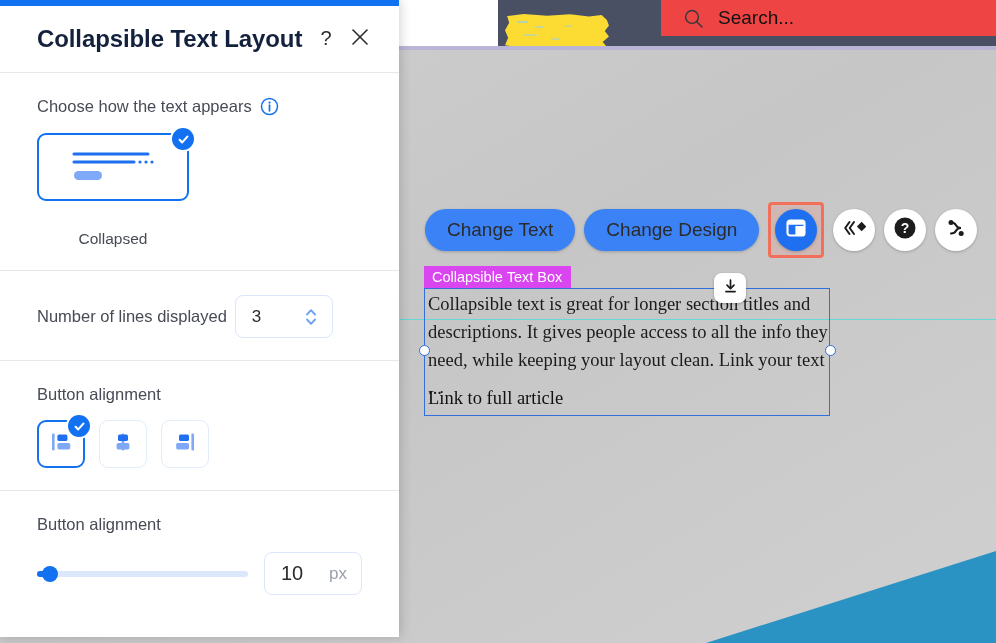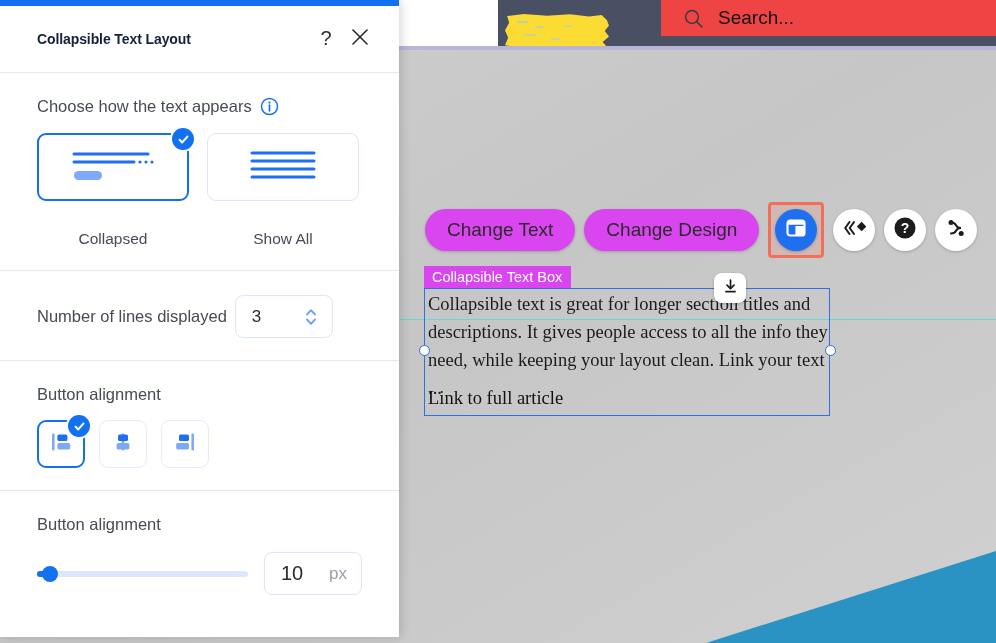--- a/index.html
+++ b/index.html
@@ -105,21 +105,21 @@
   .elem-toolbar {
     position: absolute;
     left: 425px;
     top: 202px;
     display: flex;
     align-items: center;
     gap: 9px;
   }
   .pill {
     height: 42px;
-    background: #d946ef;
+    background: #3b82f6;
     border-radius: 21px;
     display: flex;
     align-items: center;
     justify-content: center;
     padding: 0 22px;
     font-size: 19px;
     color: #2b2b2b;
     box-shadow: 0 1px 3px rgba(0,0,0,.22);
     cursor: pointer;
     white-space: nowrap;
@@ -226,21 +226,21 @@
     overflow: hidden;
   }
   .panel-header {
     height: 66px;
     display: flex;
     align-items: center;
     padding: 0 22px 0 37px;
     box-sizing: border-box;
   }
   .panel-title {
-    font-size: 14px;
+    font-size: 24px;
     font-weight: bold;
     color: #14213d;
     flex: 1;
     letter-spacing: -.1px;
   }
   .hdr-icon {
     width: 34px; height: 34px;
     display: flex; align-items: center; justify-content: center;
     cursor: pointer;
     color: #2b2b2b;
@@ -539,33 +539,20 @@
           </span>
           <div class="check-badge">
             <svg width="13" height="13" viewBox="0 0 13 13">
               <path d="M2.6 6.8 L5.2 9.4 L10.4 3.6" fill="none" stroke="#ffffff" stroke-width="2.1" stroke-linecap="round" stroke-linejoin="round"></path>
             </svg>
           </div>
         </div>
         <div class="choice-caption">Collapsed</div>
       </div>
 
-      <div class="choice">
-        <div class="choice-card unsel">
-          <span>
-            <svg width="110" height="44" viewBox="0 0 110 44">
-              <line x1="24" y1="10" x2="86" y2="10" stroke="#1f6ff0" stroke-width="3" stroke-linecap="round"></line>
-              <line x1="24" y1="18" x2="86" y2="18" stroke="#1f6ff0" stroke-width="3" stroke-linecap="round"></line>
-              <line x1="24" y1="26" x2="86" y2="26" stroke="#1f6ff0" stroke-width="3" stroke-linecap="round"></line>
-              <line x1="24" y1="34" x2="86" y2="34" stroke="#1f6ff0" stroke-width="3" stroke-linecap="round"></line>
-            </svg>
-          </span>
-        </div>
-        <div class="choice-caption">Show All</div>
-      </div>
     </div>
   </div>
   <div class="panel-divider"></div>
 
   <div class="section">
     <div class="row-split">
       <div class="row-label">Number of lines displayed</div>
       <div class="stepper">
         <span class="stepper-val">3</span>
         <span class="stepper-arrows">

